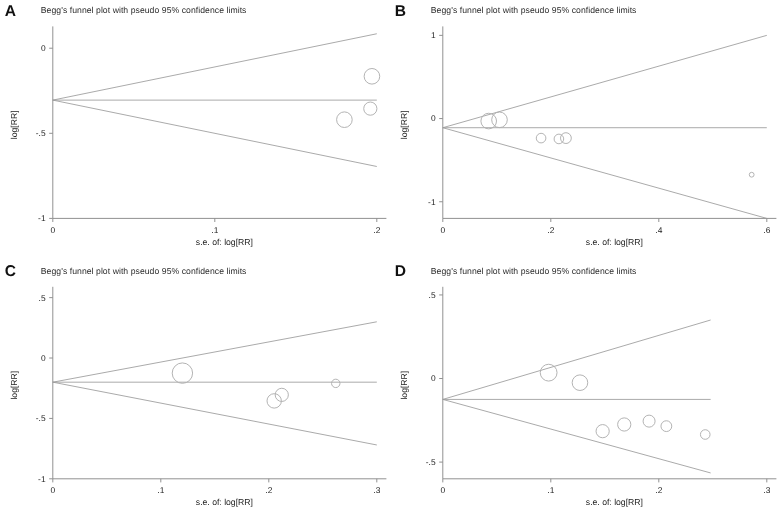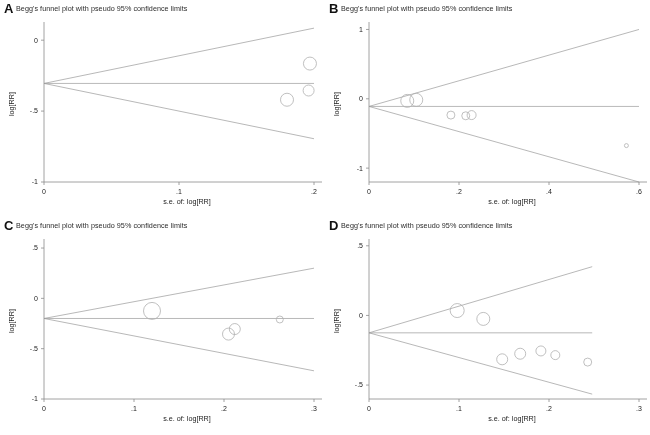--- a/index.html
+++ b/index.html
@@ -5,21 +5,21 @@
   html,body{margin:0;padding:0;background:#ffffff;}
   body{width:650px;height:435px;font-family:"Liberation Sans",sans-serif;color:#1a1a1a;overflow:hidden;}
   #figure{position:relative;width:650px;height:435px;}
   .panel{position:absolute;width:325px;height:217px;}
   .panel-letter{
     position:absolute;left:4px;top:2px;
     font-size:13px;font-weight:bold;color:#111;
     font-family:"Liberation Sans",sans-serif;line-height:1;
   }
   .panel-title{
-    position:absolute;left:16px;top:4px;
+    position:absolute;left:34px;top:4px;
     font-size:7.2px;color:#2b2b2b;white-space:nowrap;letter-spacing:0.05px;
   }
   .plotsvg{position:absolute;left:0;top:0;}
   .axis-line{stroke:#8c8c8c;stroke-width:0.8;fill:none;}
   .tick{stroke:#8c8c8c;stroke-width:0.8;}
   .funnel{stroke:#9a9a9a;stroke-width:0.7;fill:none;}
   .effectline{stroke:#9a9a9a;stroke-width:0.7;}
   .pt{fill:none;stroke:#b0b0b0;stroke-width:0.8;}
   .ticklabel{font-size:7px;fill:#222;font-family:"Liberation Sans",sans-serif;}
   .axtitle{font-size:7.2px;fill:#222;font-family:"Liberation Sans",sans-serif;}

